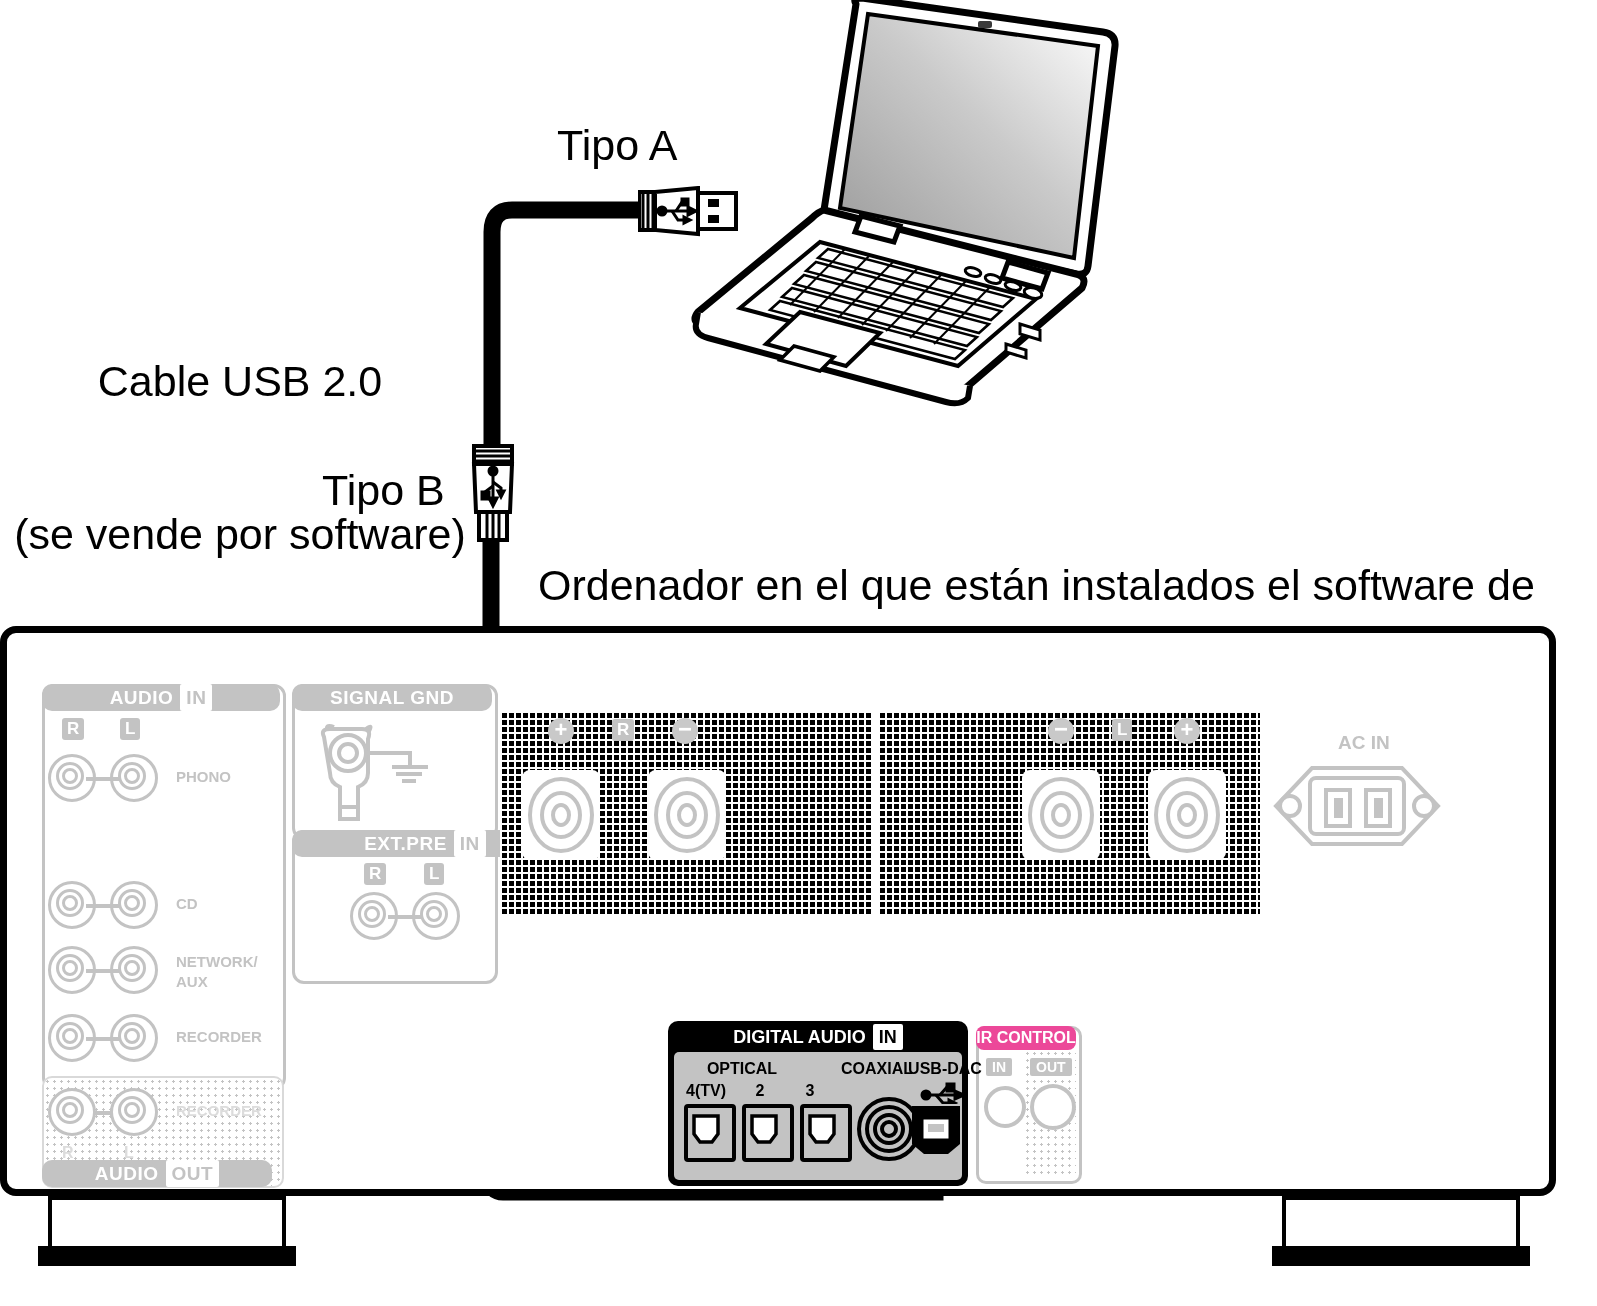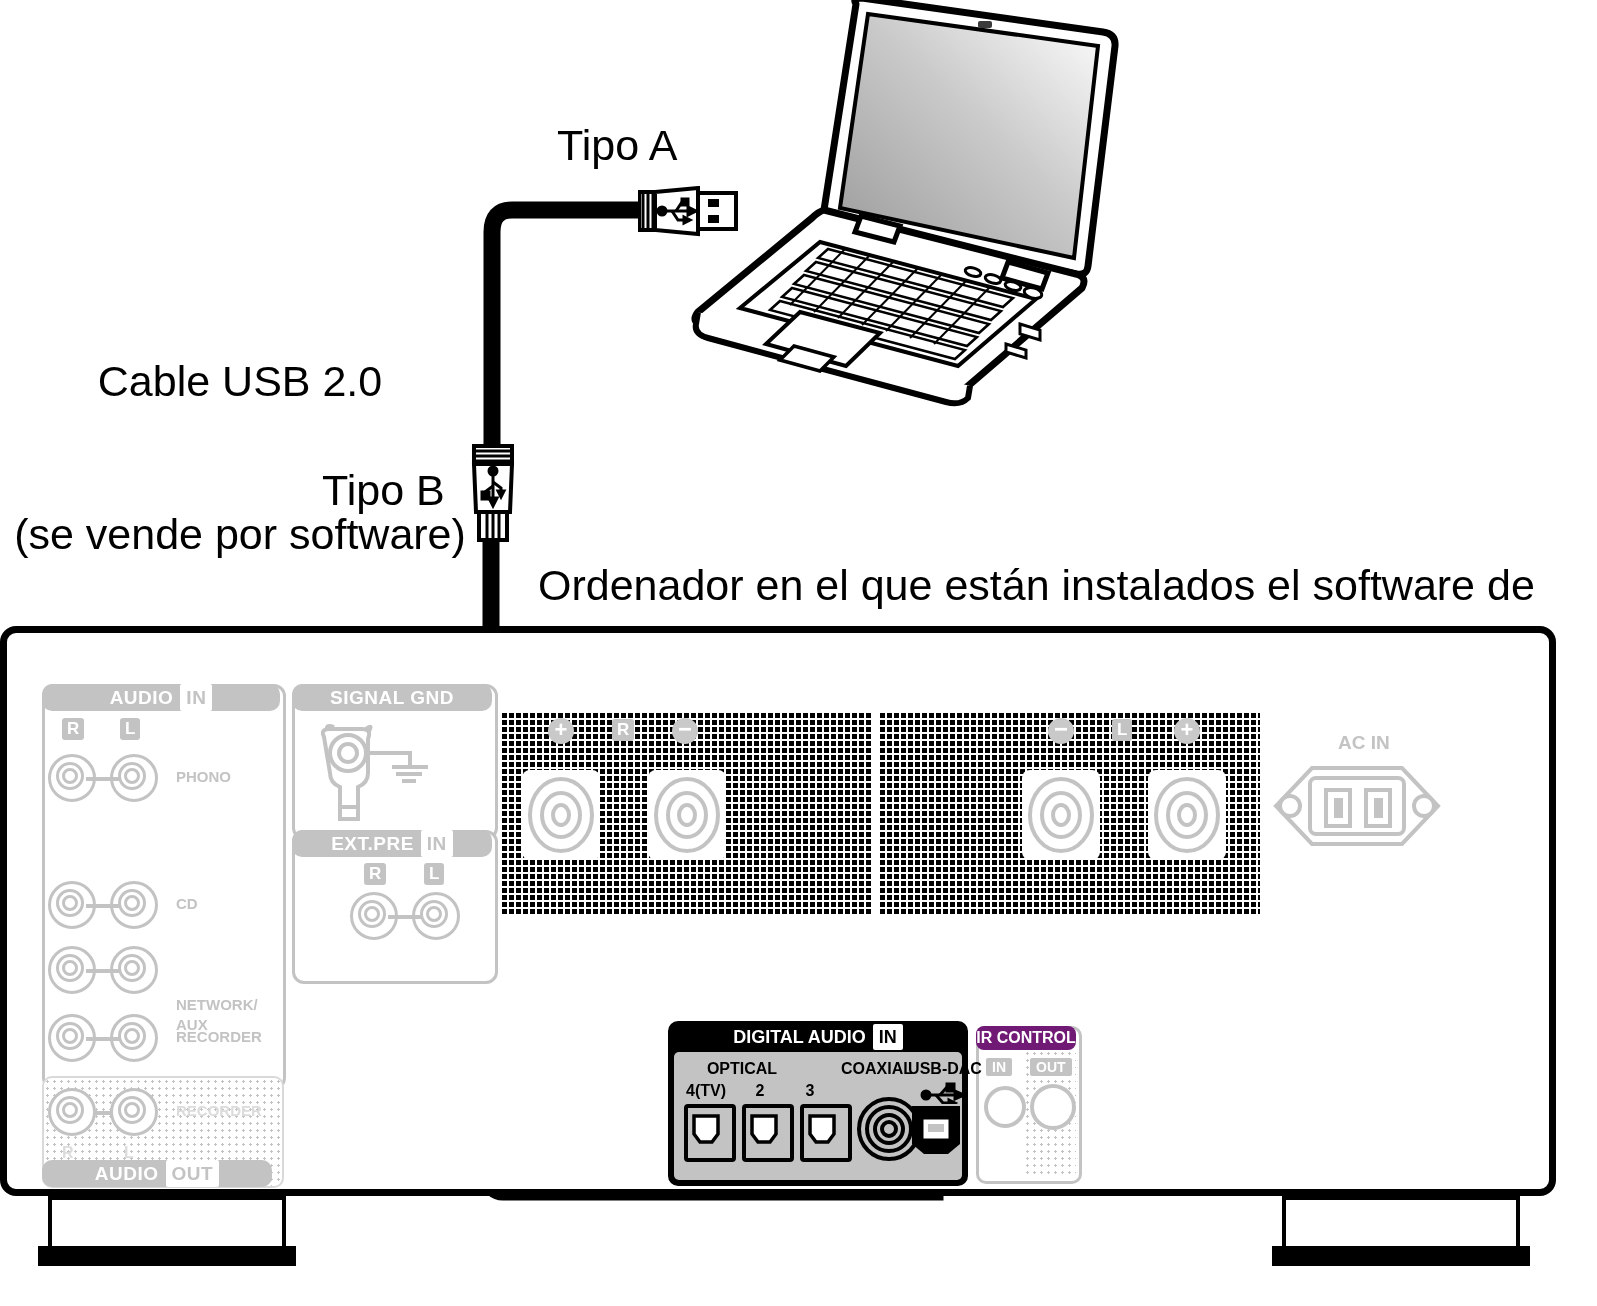--- a/index.html
+++ b/index.html
@@ -205,21 +205,21 @@
   <div class="abs" style="left:48px;top:320px;">
     <div class="rcalink" style="left:38px;top:23px;width:34px;"></div>
     <div class="rca" style="left:0;top:0;width:42px;height:42px;">
       <i style="left:5px;top:5px;width:22px;height:22px;"></i>
         <i style="left:11px;top:11px;width:10px;height:10px;"></i>
       </div>
     <div class="rca" style="left:62px;top:0;width:42px;height:42px;">
       <i style="left:5px;top:5px;width:22px;height:22px;"></i>
         <i style="left:11px;top:11px;width:10px;height:10px;"></i>
       </div>
-    <div class="abs grey-txt" style="left:128px;top:6px;font-size:15px;white-space:pre-line;line-height:1.35;margin-top:43px;">NETWORK/
+    <div class="abs grey-txt" style="left:128px;top:6px;font-size:15px;white-space:pre-line;line-height:1.35;">NETWORK/
 AUX</div>
   </div>
 
   <div class="abs" style="left:48px;top:388px;">
     <div class="rcalink" style="left:38px;top:23px;width:34px;"></div>
     <div class="rca" style="left:0;top:0;width:42px;height:42px;">
       <i style="left:5px;top:5px;width:22px;height:22px;"></i>
         <i style="left:11px;top:11px;width:10px;height:10px;"></i>
       </div>
     <div class="rca" style="left:62px;top:0;width:42px;height:42px;">
@@ -261,21 +261,21 @@
     <rect x="30" y="86" width="18" height="12" fill="#fff" stroke="#c3c3c3" stroke-width="4"></rect>
     <path d="M56 32 L100 32 L100 46" stroke="#c3c3c3" stroke-width="4" fill="none"></path>
     <g stroke="#c3c3c3" stroke-width="4">
       <line x1="82" y1="46" x2="118" y2="46"></line>
       <line x1="86" y1="53" x2="112" y2="53"></line>
       <line x1="92" y1="60" x2="106" y2="60"></line>
     </g>
   </svg>
 
   <div class="panelbox" style="left:292px;top:204px;width:200px;height:148px;"></div>
-  <div class="panelhdr" style="left:292px;top:204px;width:200px;height:27px;line-height:27px;font-size:19px;">
+  <div class="panelhdr" style="left:292px;top:204px;width:200px;height:27px;line-height:27px;font-size:19px;padding-left:33px;">
     <span>EXT.PRE</span><span class="inbadge">IN</span>
   </div>
   <div class="abs grey-txt" style="left:364px;top:237px;font-size:17px;background:#c3c3c3;color:#fff;padding:1px 5px;border-radius:3px;">R</div>
   <div class="abs grey-txt" style="left:424px;top:237px;font-size:17px;background:#c3c3c3;color:#fff;padding:1px 5px;border-radius:3px;">L</div>
   <div class="abs" style="left:350px;top:266px;">
     <div class="rcalink" style="left:38px;top:23px;width:34px;"></div>
     <div class="rca" style="left:0;top:0;width:42px;height:42px;">
       <i style="left:5px;top:5px;width:22px;height:22px;"></i>
         <i style="left:11px;top:11px;width:10px;height:10px;"></i>
       </div>
@@ -340,21 +340,21 @@
     <rect x="54" y="26" width="24" height="36" fill="#fff" stroke="#c3c3c3" stroke-width="4"></rect>
     <rect x="62" y="34" width="9" height="20" fill="#c3c3c3"></rect>
     <rect x="94" y="26" width="24" height="36" fill="#fff" stroke="#c3c3c3" stroke-width="4"></rect>
     <rect x="102" y="34" width="9" height="20" fill="#c3c3c3"></rect>
     <circle cx="18" cy="42" r="10" fill="#fff" stroke="#c3c3c3" stroke-width="4"></circle>
     <circle cx="152" cy="42" r="10" fill="#fff" stroke="#c3c3c3" stroke-width="4"></circle>
   </svg>
 
   <div id="ir" style="left:976px;top:400px;width:100px;height:152px;"></div>
   <div class="abs" style="left:976px;top:400px;width:100px;height:24px;line-height:24px;font-size:16px;
-              background:#701a75;color:#fff;font-weight:bold;text-align:center;border-radius:8px;overflow:hidden;">IR CONTROL</div>
+              background:#ec4899;color:#fff;font-weight:bold;text-align:center;border-radius:8px;overflow:hidden;">IR CONTROL</div>
   <div class="abs" style="left:1024px;top:424px;width:52px;height:126px;
               background-image:radial-gradient(#c3c3c3 1.3px,transparent 1.3px);background-size:7px 7px;"></div>
   <div class="abs" style="left:986px;top:432px;font-size:14px;font-weight:bold;color:#fff;background:#c3c3c3;padding:1px 6px;border-radius:2px;">IN</div>
   <div class="abs" style="left:1030px;top:432px;font-size:14px;font-weight:bold;color:#fff;background:#c3c3c3;padding:1px 6px;border-radius:2px;">OUT</div>
   <div class="abs" style="left:984px;top:460px;width:34px;height:34px;border-radius:50%;border:4px solid #c3c3c3;background:#fff;"></div>
   <div class="abs" style="left:1030px;top:458px;width:38px;height:38px;border-radius:50%;border:4px solid #c3c3c3;background:#fff;"></div>
 
   <div id="digital" style="left:668px;top:395px;width:300px;height:165px;"></div>
   <div class="abs" style="left:668px;top:398px;width:300px;height:26px;line-height:26px;
               text-align:center;color:#fff;font-weight:bold;font-size:18px;">

